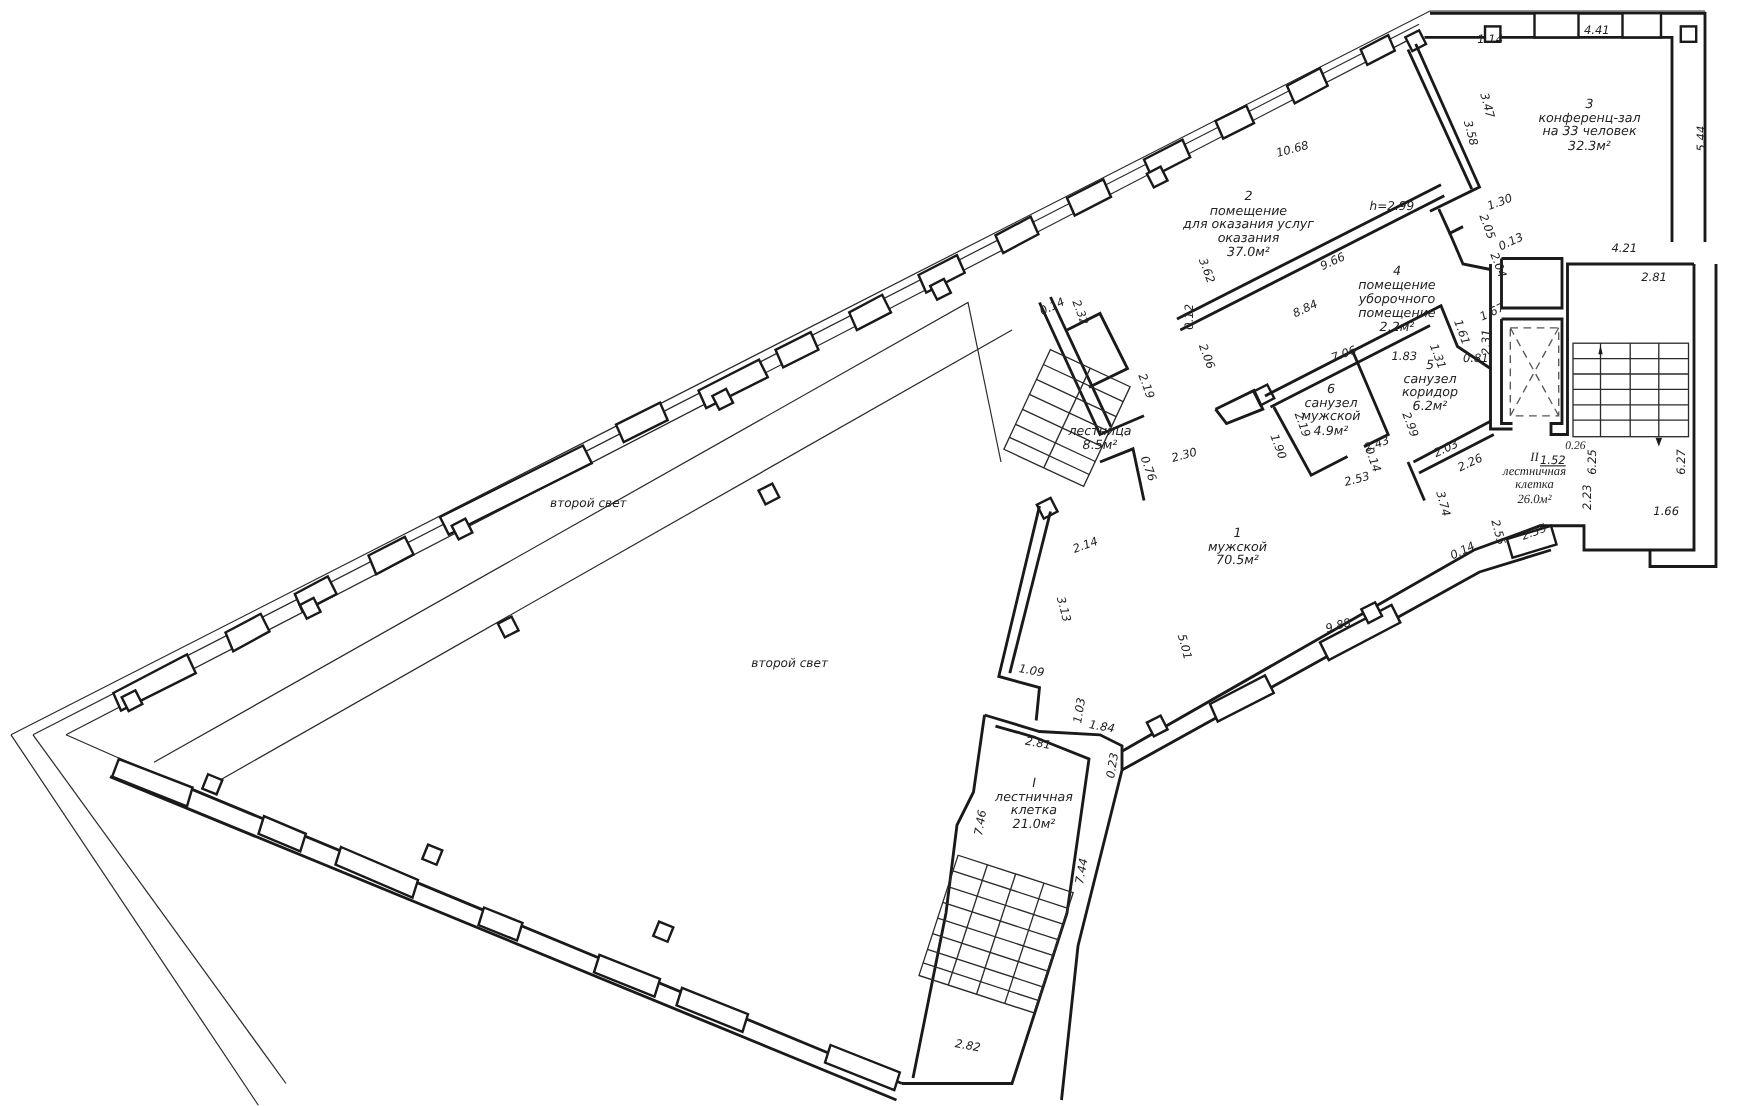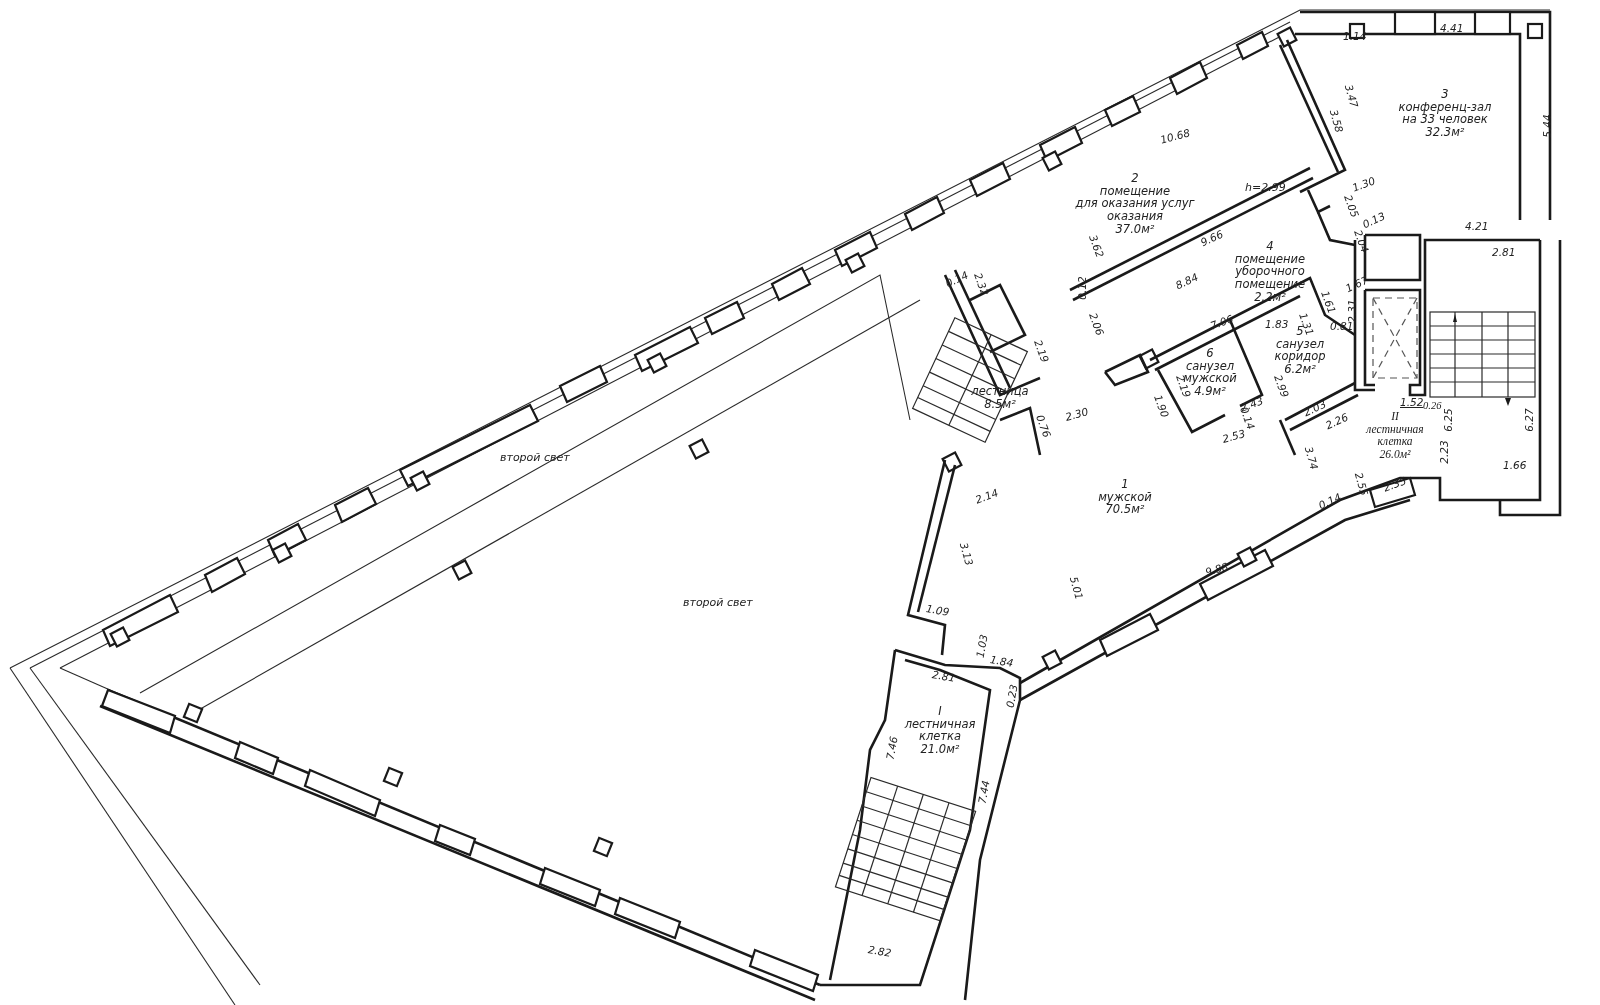--- a/index.html
+++ b/index.html
@@ -271,21 +271,21 @@
 <div class="dim" style="left:1270px; top:380px; transform:rotate(70deg);">2.99</div>
 <div class="dim" style="left:1240px; top:398px; transform:rotate(-20deg);">2.43</div>
 <div class="dim" style="left:1236px; top:412px; transform:rotate(70deg);">0.14</div>
 <div class="dim" style="left:1150px; top:400px; transform:rotate(70deg);">1.90</div>
 <div class="dim" style="left:1222px; top:430px; transform:rotate(-15deg);">2.53</div>
 <div class="dim" style="left:1065px; top:408px; transform:rotate(-15deg);">2.30</div>
 <div class="dim" style="left:1032px; top:420px; transform:rotate(70deg);">0.76</div>
 <div class="dim" style="left:975px; top:490px; transform:rotate(-20deg);">2.14</div>
 <div class="dim" style="left:1303px; top:402px; transform:rotate(-25deg);">2.03</div>
 <div class="dim" style="left:1325px; top:415px; transform:rotate(-25deg);">2.26</div>
-<div class="dim" style="left:1400px; top:396px;text-decoration:underline;">1.52</div>
+<div class="dim" style="left:1400px; top:413px;text-decoration:underline;">1.52</div>
 <div class="dim" style="left:1423px; top:400px;font-family:Liberation Serif, serif;">0.26</div>
 <div class="dim" style="left:1436px; top:414px; transform:rotate(-90deg);">6.25</div>
 <div class="dim" style="left:1517px; top:414px; transform:rotate(-90deg);">6.27</div>
 <div class="dim" style="left:1432px; top:446px; transform:rotate(-90deg);">2.23</div>
 <div class="dim" style="left:1503px; top:459px;">1.66</div>
 <div class="dim" style="left:1300px; top:452px; transform:rotate(75deg);">3.74</div>
 <div class="dim" style="left:1350px; top:478px; transform:rotate(75deg);">2.55</div>
 <div class="dim" style="left:1318px; top:495px; transform:rotate(-25deg);">0.14</div>
 <div class="dim" style="left:1383px; top:478px; transform:rotate(-20deg);">2.35</div>
 <div class="dim" style="left:955px; top:548px; transform:rotate(75deg);">3.13</div>

